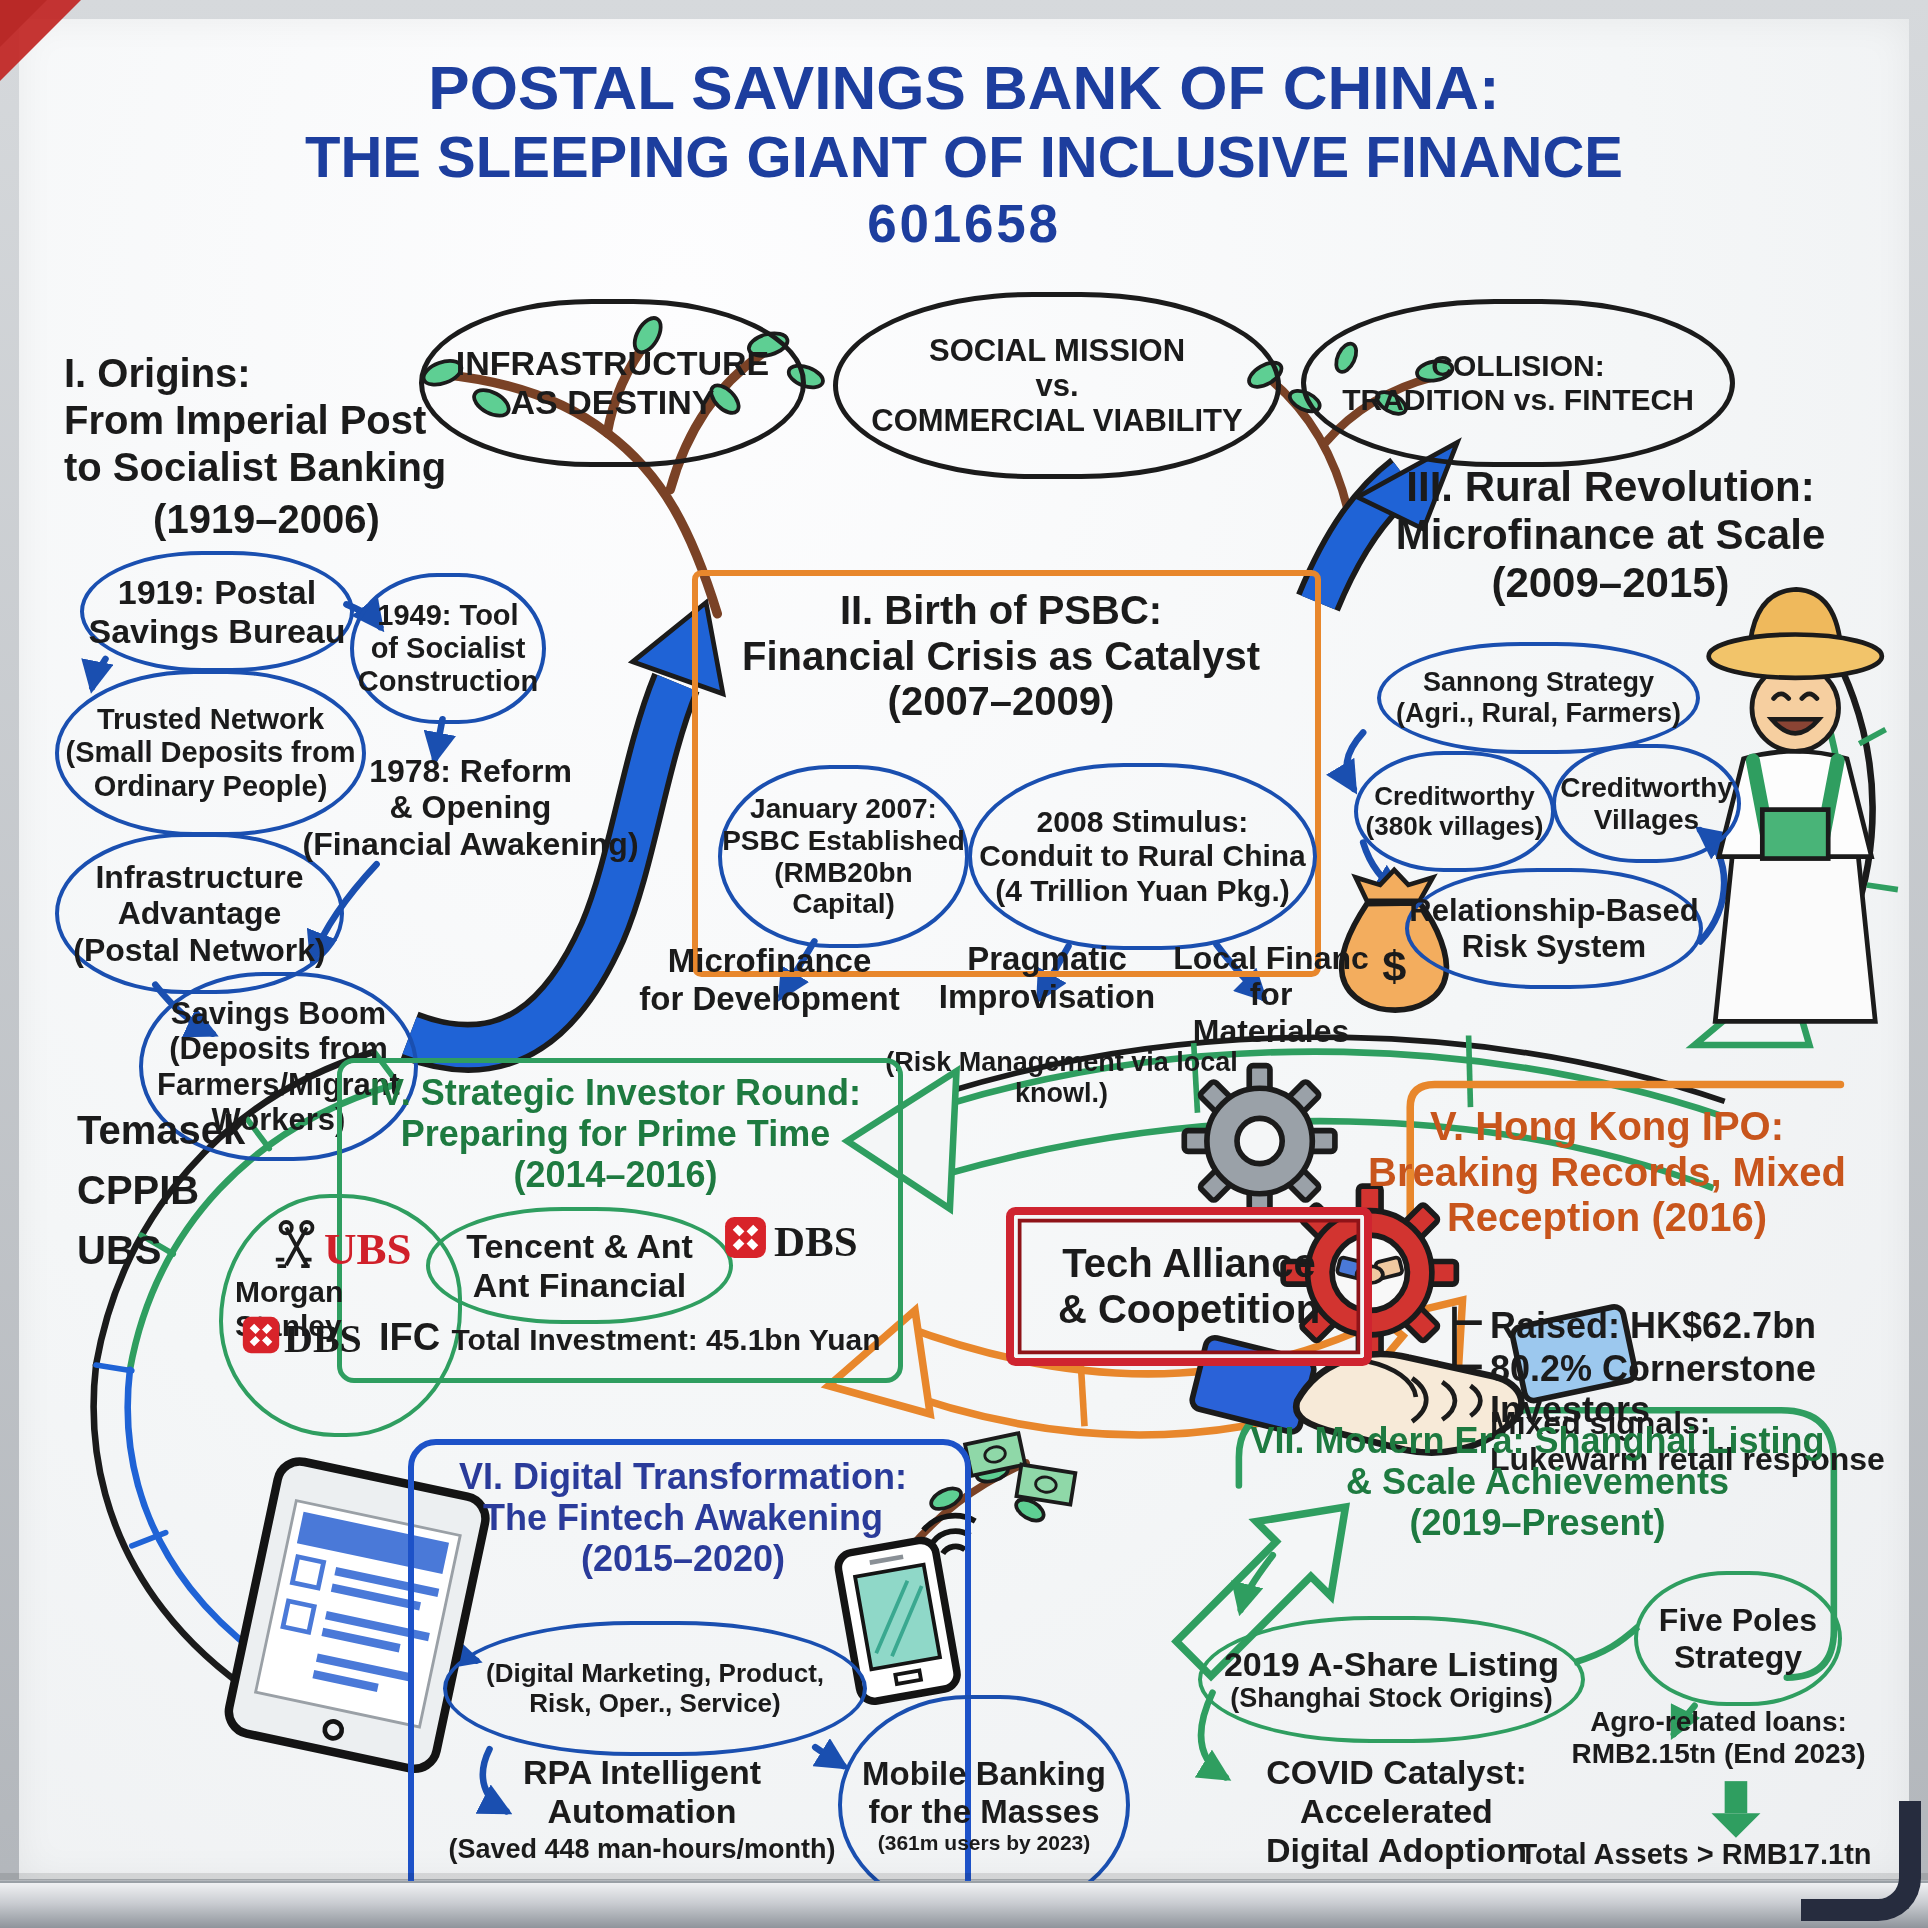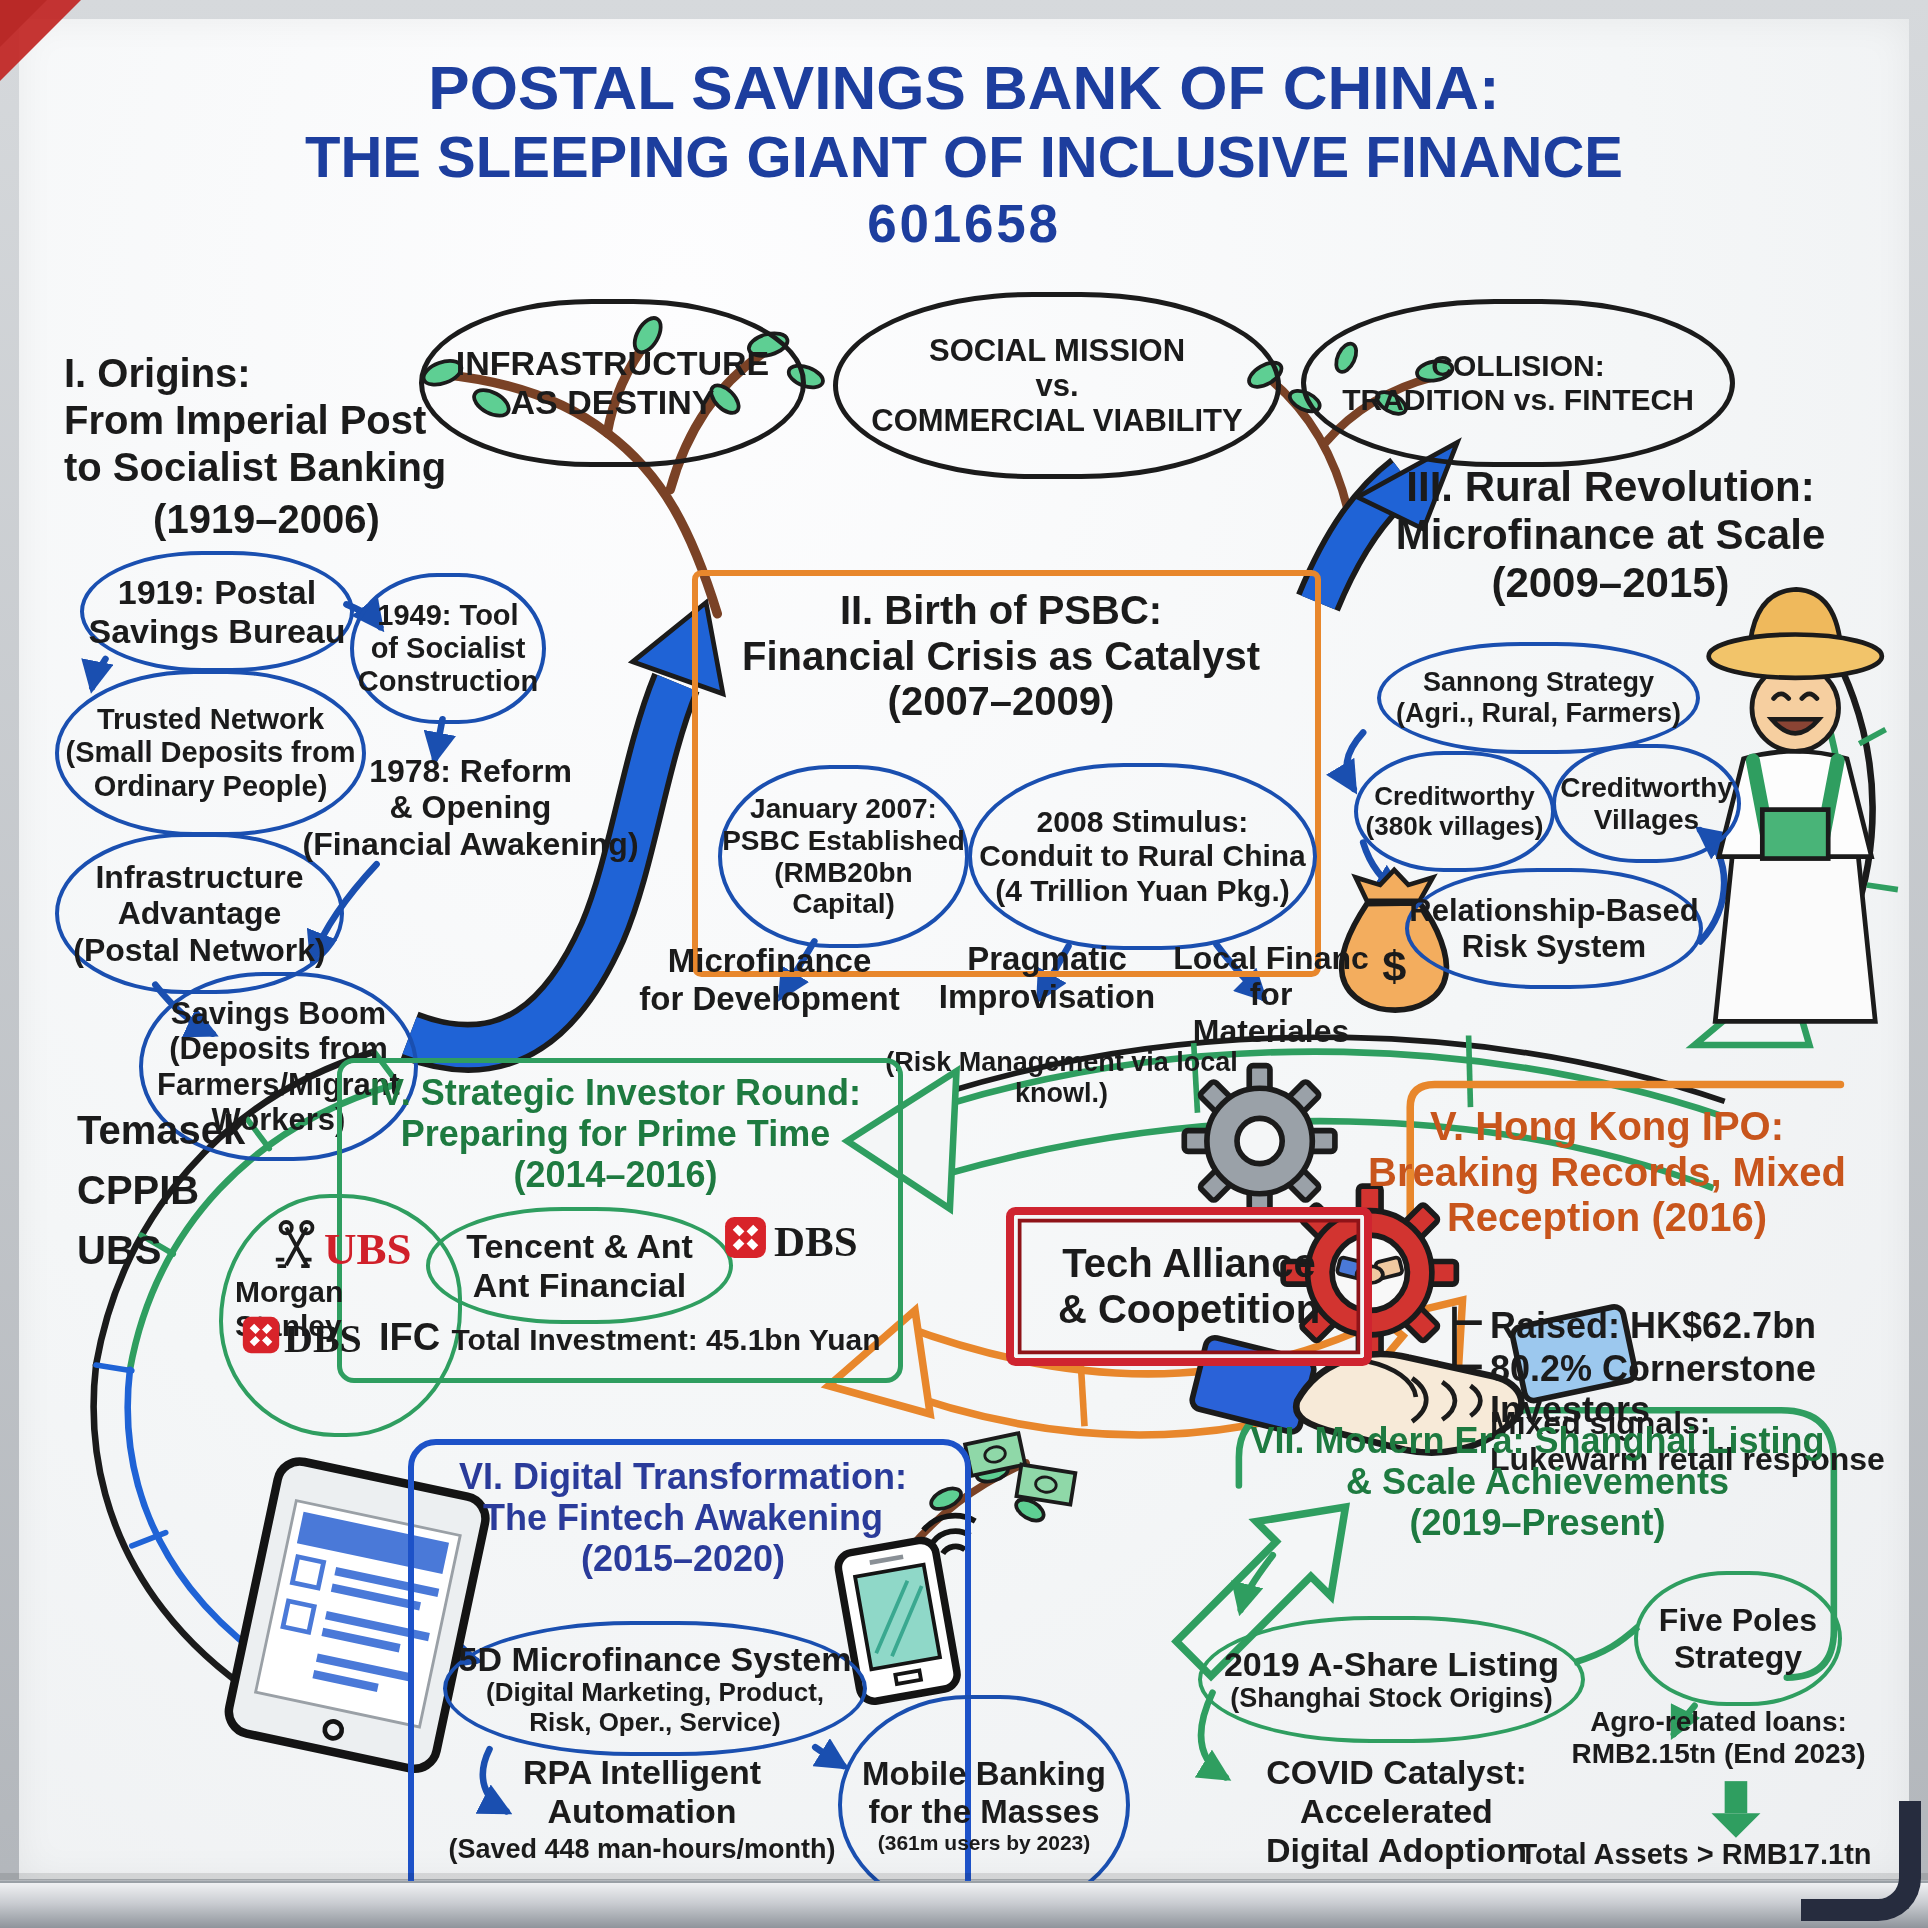--- a/index.html
+++ b/index.html
@@ -399,21 +399,20 @@
 <div class="abs t" style="left:1006px;top:1207px;width:350px;height:143px;border:8.5px solid #cf2430;border-radius:9.4px;box-shadow:inset 0 0 0 3.8px #f4f6f7, inset 0 0 0 7.5px #8f1318;display:flex;align-items:center;justify-content:center;font-size:40px;">
   <span style="white-space:pre-line;">Tech Alliance
 &amp; Coopetition</span>
 </div>
 
 <div class="abs box" style="left:408px;top:1439px;width:551px;height:457px;border:6.6px solid #1d52c8;border-radius:28px;"></div>
 <div class="abs t" style="left:417px;top:1456px;width:532px;font-size:36px;color:#2a3b9a;">VI. Digital Transformation:
 The Fintech Awakening
 (2015–2020)</div>
 <div class="abs bub b-blue" style="left:443px;top:1621px;width:416px;height:127px;">
-  <div class="t" style="font-size:34px;">5D Microfinance System</div>
   <div class="t" style="font-size:26px;">(Digital Marketing, Product,
 Risk, Oper., Service)</div>
 </div>
 <div class="abs t" style="left:435px;top:1753px;width:414px;font-size:34px;">RPA Intelligent
 Automation</div>
 <div class="abs t" style="left:435px;top:1834px;width:414px;font-size:27px;">(Saved 448 man-hours/month)</div>
 <div class="abs bub b-blue" style="left:838px;top:1695px;width:284px;height:212px;">
   <div class="t" style="font-size:33px;">Mobile Banking
 for the Masses</div>
   <div class="t" style="font-size:21px;">(361m users by 2023)</div>

